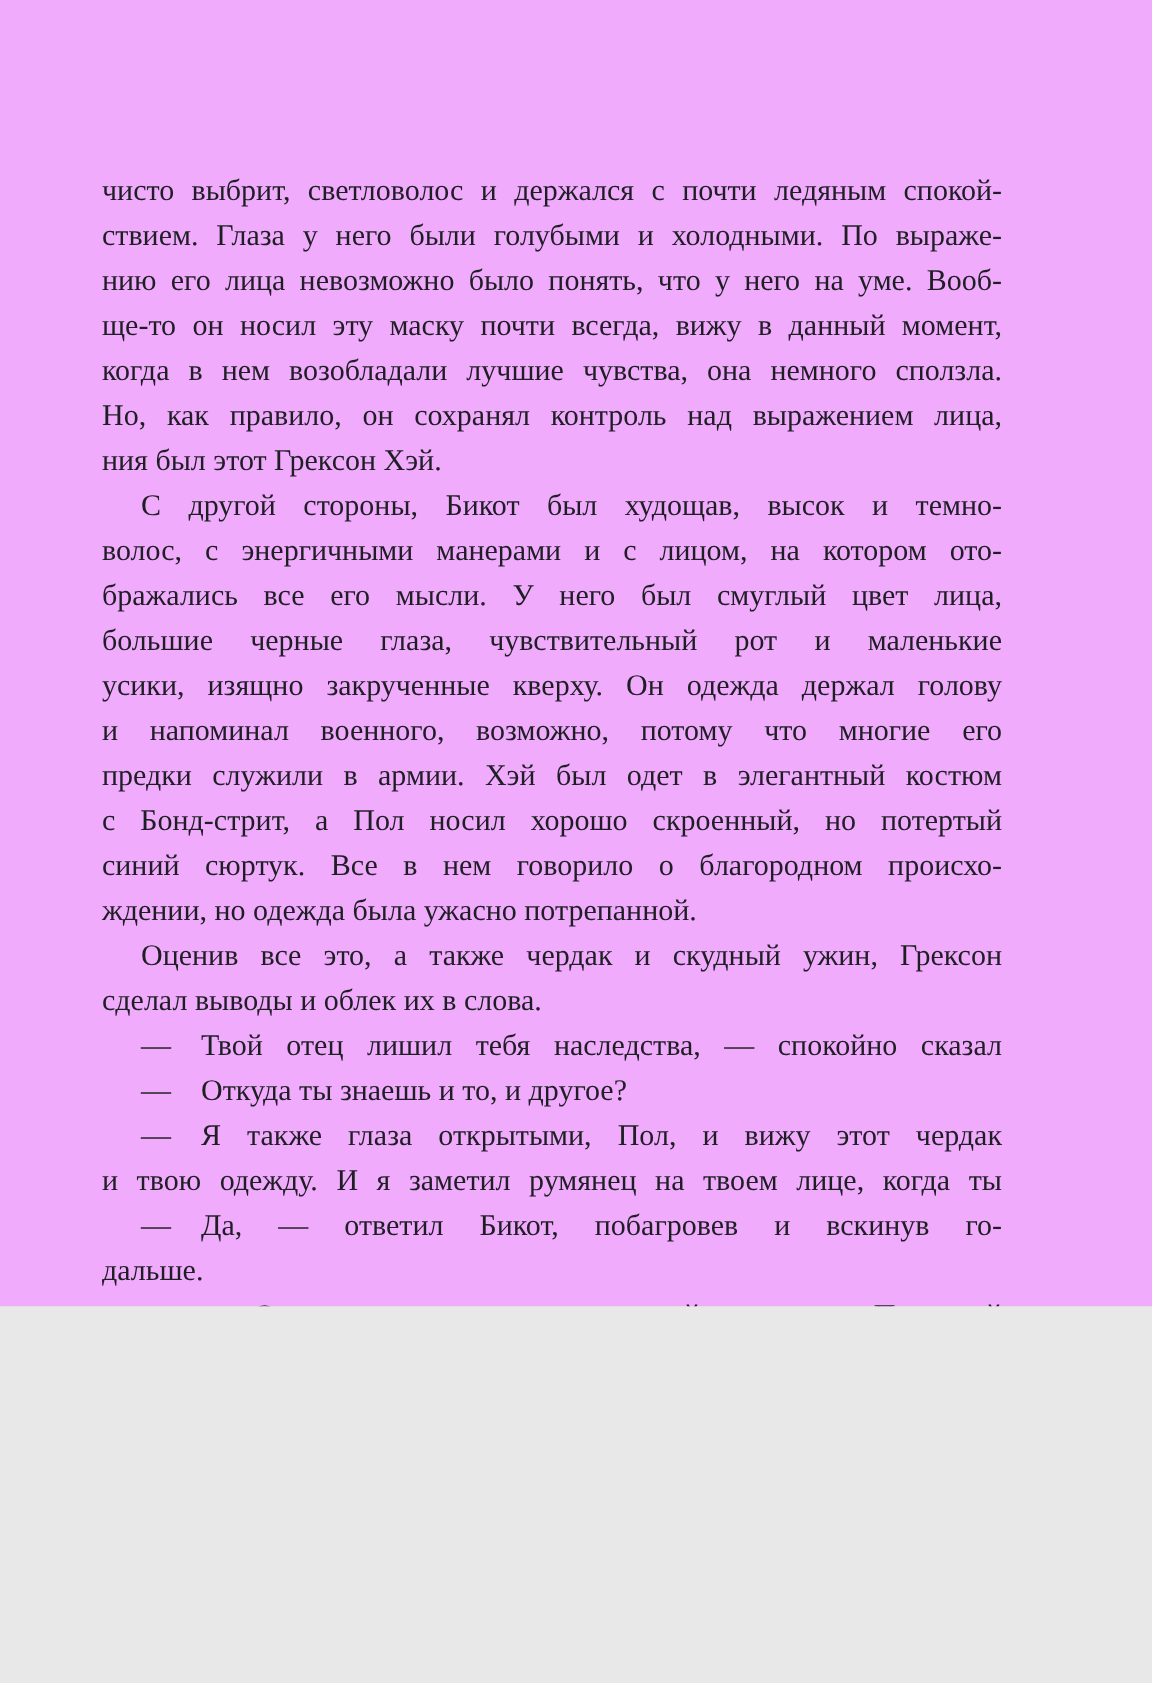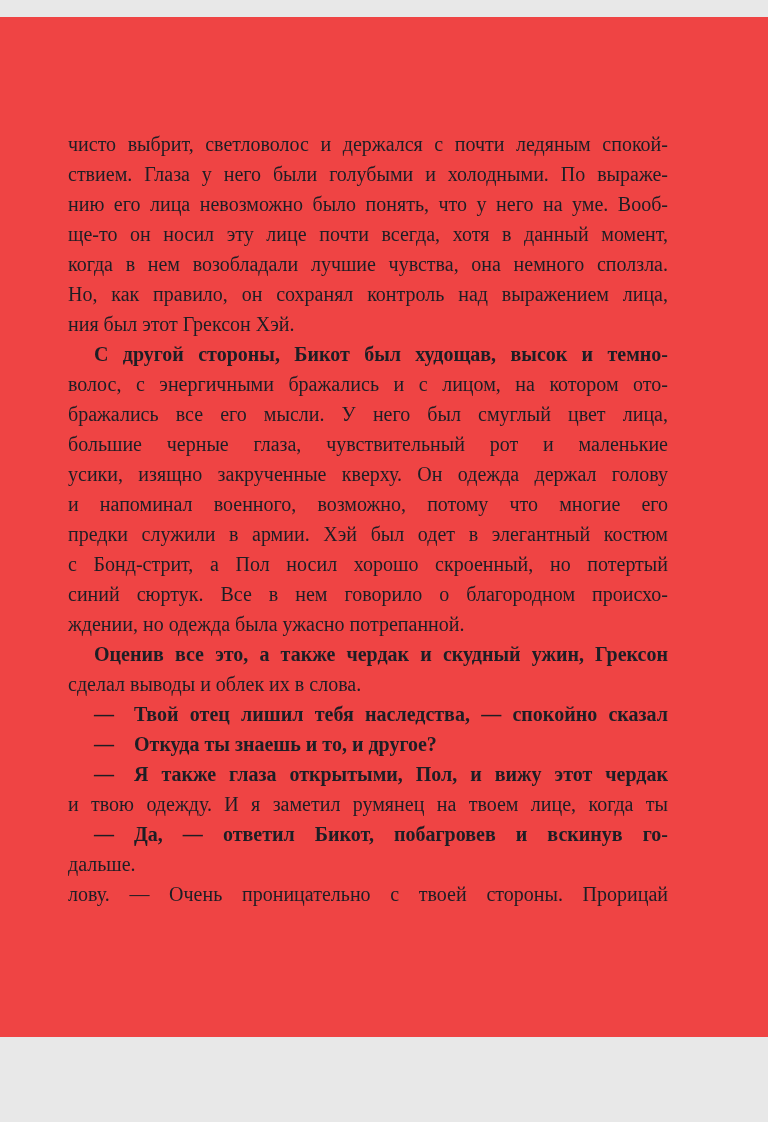--- a/index.html
+++ b/index.html
@@ -3,23 +3,23 @@
 <meta charset="utf-8">
 <style>
   html, body {
     margin: 0;
     padding: 0;
     background: #e8e8e8;
   }
   .page {
     position: relative;
     width: 768px;
-    height: 1020px;
-    margin: 17px auto;
-    background: #ef4444;
+    height: 871px;
+    margin: 0 auto;
+    background: #f0abfc;
     overflow: hidden;
     font-family: "Liberation Serif", "DejaVu Serif", serif;
     color: #1e1e24;
   }
   .text-block {
     position: absolute;
     left: 68px;
     top: 112px;
     width: 600px;
   }
@@ -34,21 +34,20 @@
     text-align: justify;
     text-align-last: justify;
     white-space: normal;
     overflow: visible;
   }
   .line.last {
     text-align-last: left;
   }
   .line.indent {
     text-indent: 26px;
-    font-weight: bold;
   }
   .page-number {
     position: absolute;
     left: 68px;
     top: 1016px;
     width: 600px;
     text-align: left;
     font-size: 19px;
     font-weight: bold;
     line-height: 26px;
@@ -57,28 +56,28 @@
 </style>
 </head>
 <body>
 
 <div class="page">
   <div class="text-block">
       <div class="paragraph">
         <div class="line">чисто выбрит, светловолос и держался с почти ледяным спокой-</div>
         <div class="line">ствием. Глаза у него были голубыми и холодными. По выраже-</div>
         <div class="line">нию его лица невозможно было понять, что у него на уме. Вооб-</div>
-        <div class="line">ще-то он носил эту лице почти всегда, хотя в данный момент,</div>
+        <div class="line">ще-то он носил эту маску почти всегда, вижу в данный момент,</div>
         <div class="line">когда в нем возобладали лучшие чувства, она немного сползла.</div>
         <div class="line">Но, как правило, он сохранял контроль над выражением лица,</div>
         <div class="line last">ния был этот Грексон Хэй.</div>
       </div>
       <div class="paragraph">
         <div class="line indent">С другой стороны, Бикот был худощав, высок и темно-</div>
-        <div class="line">волос, с энергичными бражались и с лицом, на котором ото-</div>
+        <div class="line">волос, с энергичными манерами и с лицом, на котором ото-</div>
         <div class="line">бражались все его мысли. У него был смуглый цвет лица,</div>
         <div class="line">большие черные глаза, чувствительный рот и маленькие</div>
         <div class="line">усики, изящно закрученные кверху. Он одежда держал голову</div>
         <div class="line">и напоминал военного, возможно, потому что многие его</div>
         <div class="line">предки служили в армии. Хэй был одет в элегантный костюм</div>
         <div class="line">с Бонд-стрит, а Пол носил хорошо скроенный, но потертый</div>
         <div class="line">синий сюртук. Все в нем говорило о благородном происхо-</div>
         <div class="line last">ждении, но одежда была ужасно потрепанной.</div>
       </div>
       <div class="paragraph">

